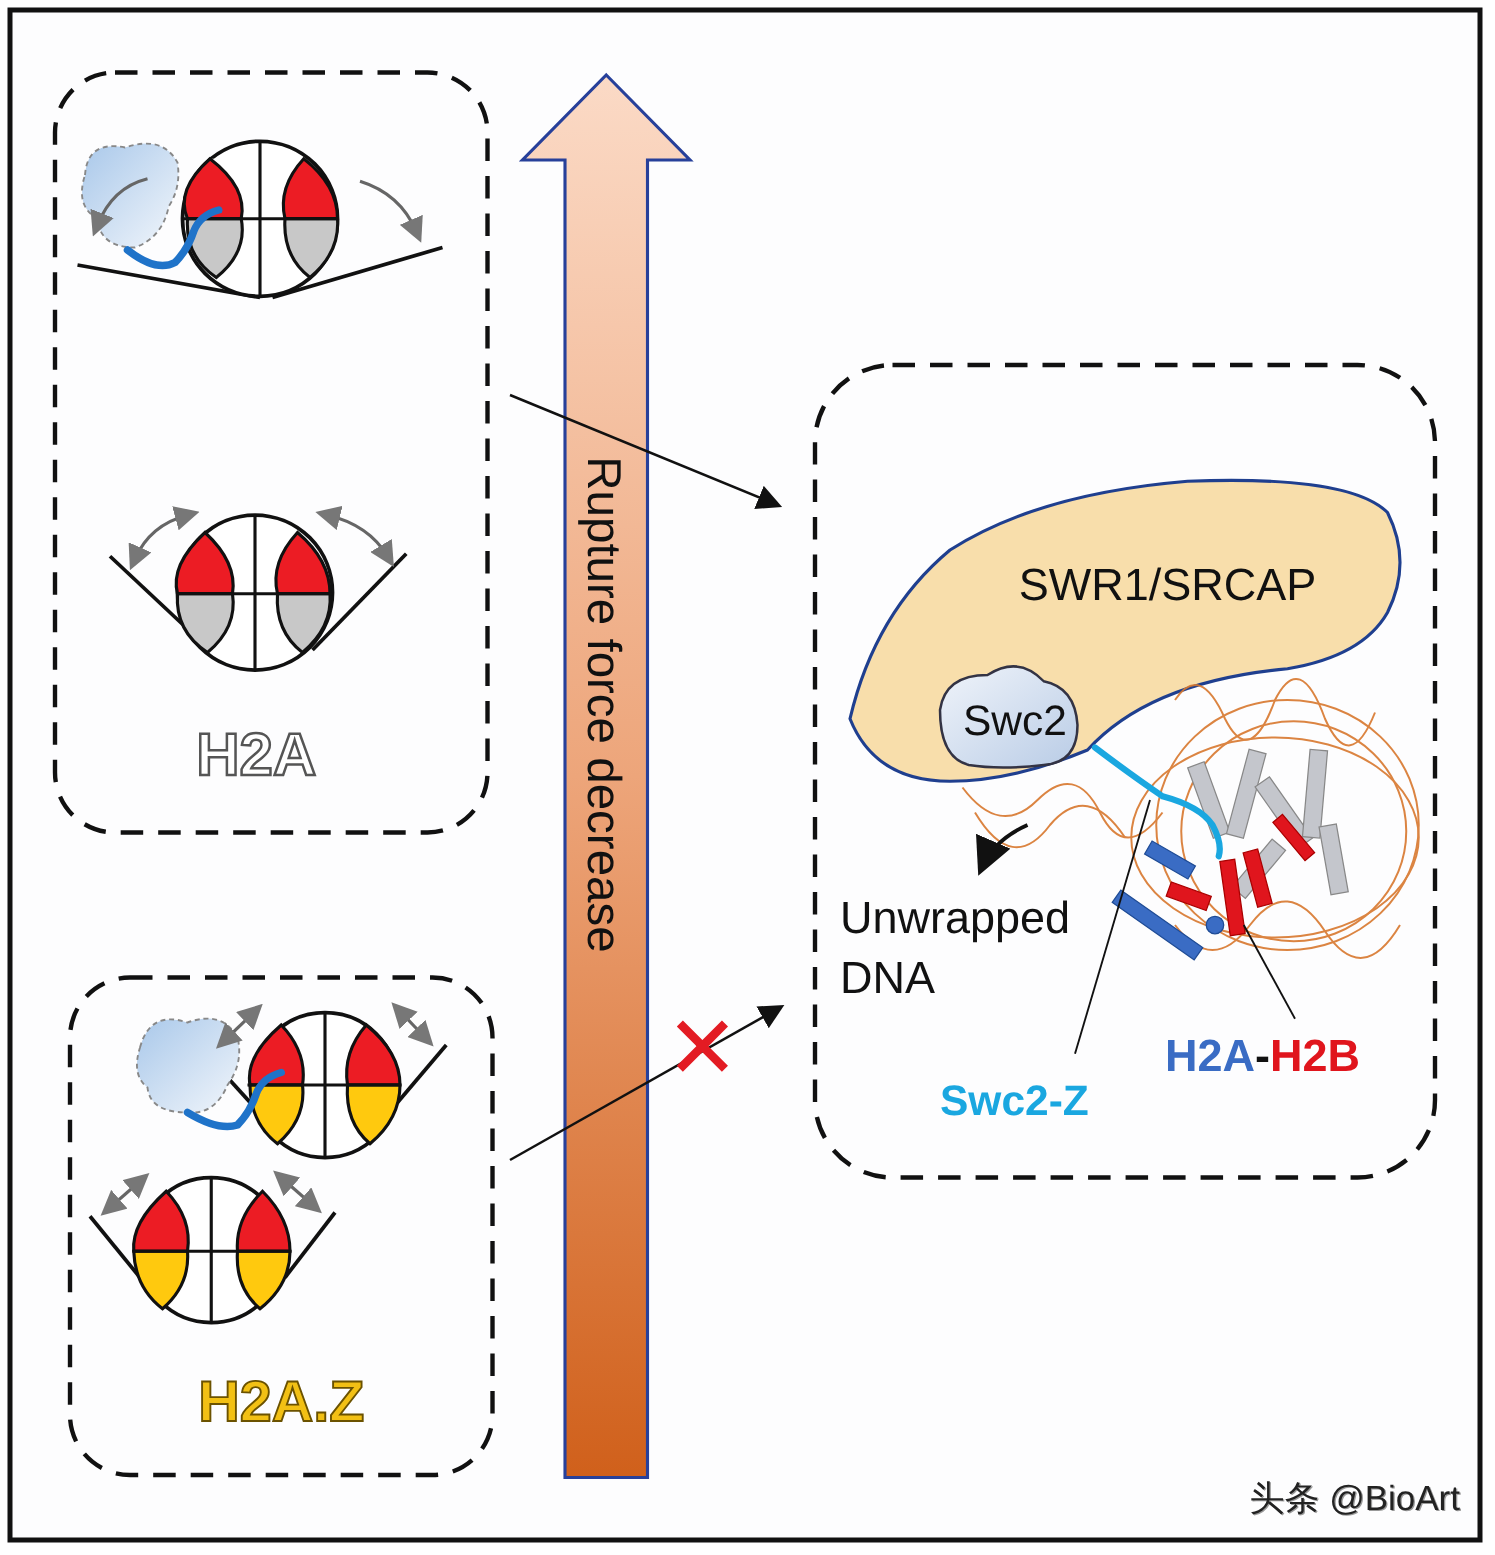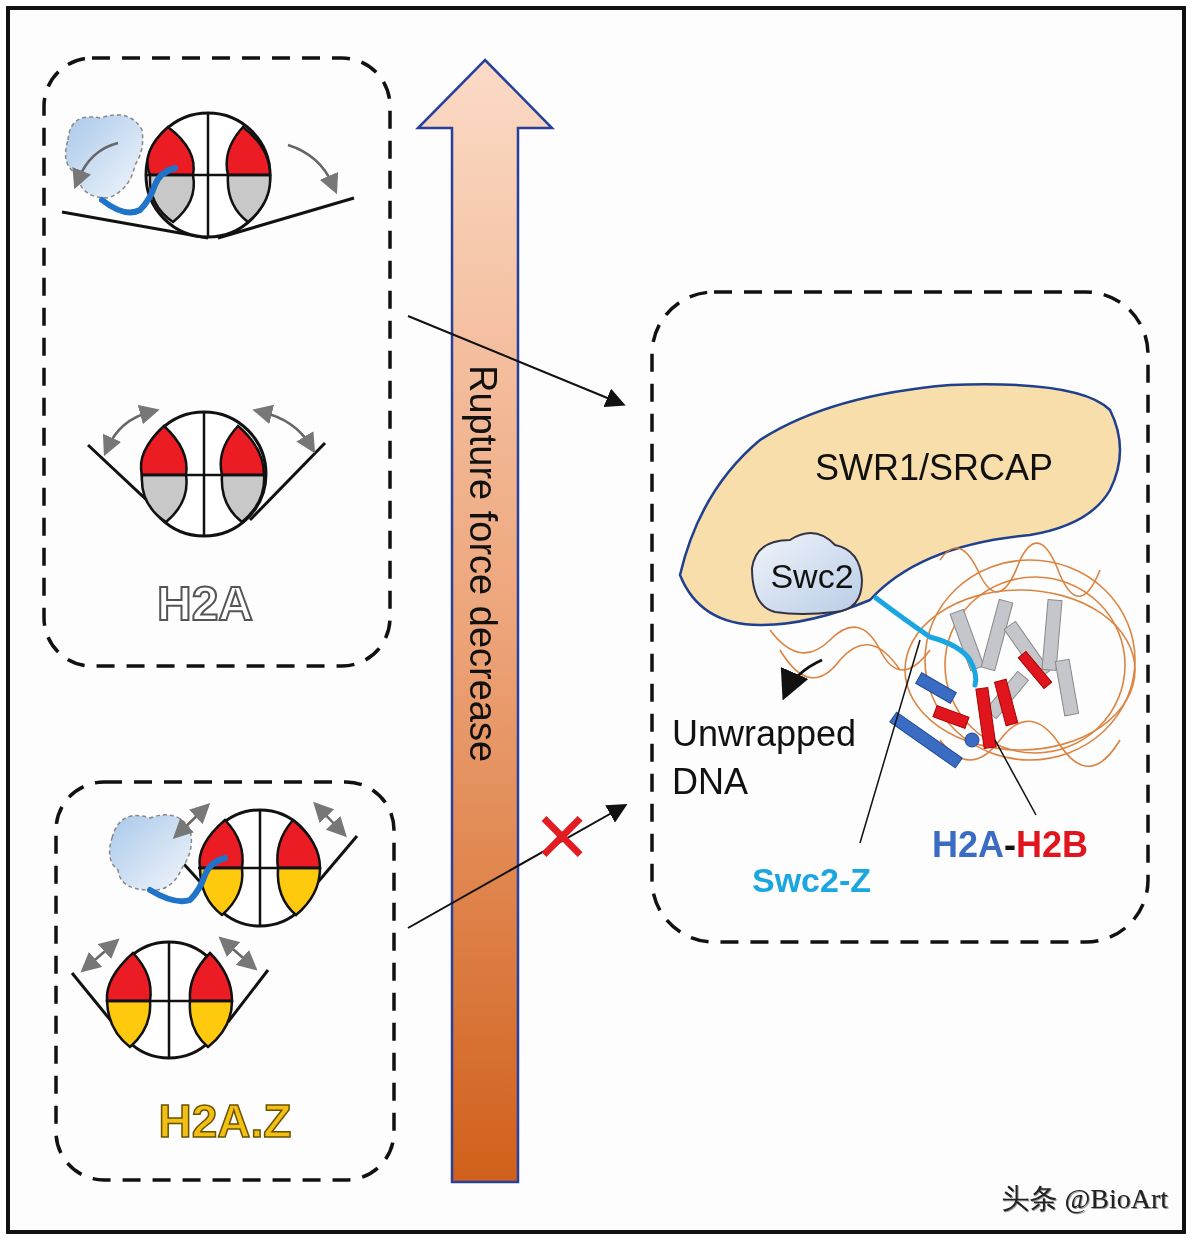--- a/index.html
+++ b/index.html
@@ -1,20 +1,20 @@
 <!DOCTYPE html>
 <html><head>
 <meta charset="utf-8">
 <style>
   html, body { margin:0; padding:0; background:#ffffff; }
   body { width:1196px; height:1244px; position:relative; overflow:hidden; font-family:"Liberation Sans", sans-serif; }
   #frame { position:absolute; left:6px; top:6px; width:1180px; height:1228px; border:4px solid #111; box-sizing:border-box; background:#fdfdfe; }
   svg#diagram { position:absolute; left:0; top:0; }
   .lbl { font-family:"Liberation Sans", sans-serif; }
-  #watermark { position:absolute; right:28px; bottom:26px; font-size:28px; color:#222; font-family:Liberation Serif, serif; text-shadow:1px 1px 0 #999; }
+  #watermark { position:absolute; right:28px; bottom:26px; font-size:28px; color:#222; font-family:Liberation Sans, sans-serif; text-shadow:1px 1px 0 #999; }
 </style>
 </head>
 <body>
 
 <div id="frame"></div>
 
 <svg id="diagram" width="1196" height="1244" viewBox="0 0 1196 1244">
   <defs>
     <linearGradient id="arrowGrad" x1="0" y1="0" x2="0" y2="1">
       <stop offset="0" stop-color="#fbdac6"></stop>

